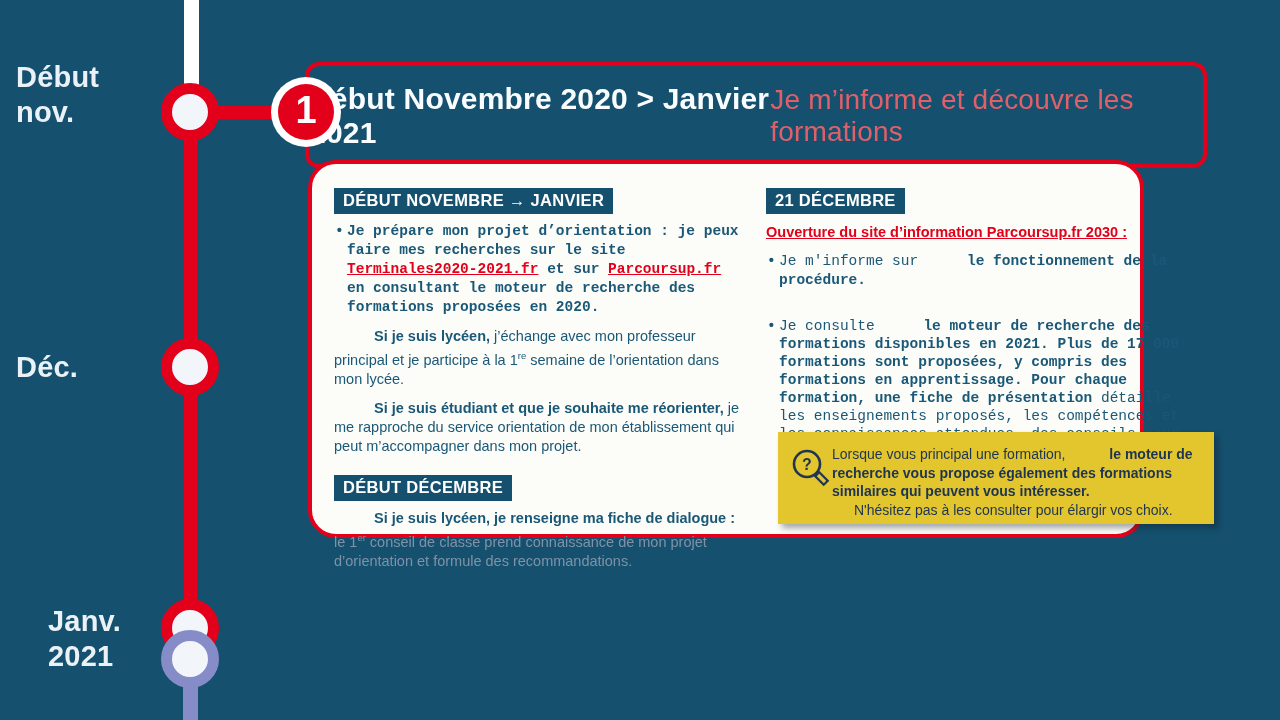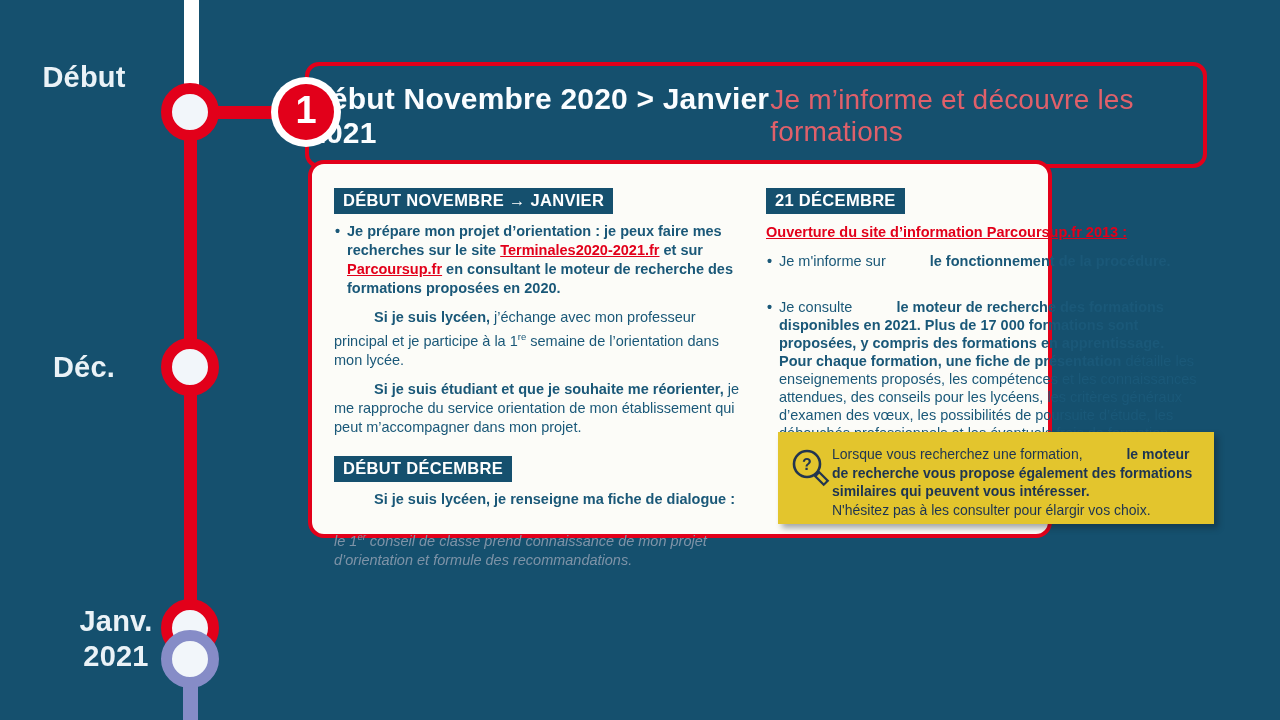--- a/index.html
+++ b/index.html
@@ -21,21 +21,21 @@
   .tl-node {
     position:absolute; width:58px; height:58px; border-radius:50%;
     border:11px solid #E2001A; background:#F2F6FA;
   }
   .tl-node.nov { left:161px; top:83px; }
   .tl-node.dec { left:161px; top:338px; }
   .tl-node.jan-red { left:161px; top:599px; }
   .tl-node.jan-purple { left:161px; top:630px; border-color:#868CC7; }
 
   .tl-label {
-    position:absolute; left:4px; width:160px; text-align:center;
+    position:absolute; left:16px; width:160px; text-align:left;
     color:#EAF2F7; font-weight:bold; font-size:29px; line-height:35px;
     letter-spacing:0.2px;
   }
   .tl-label.nov { top:60px; }
   .tl-label.dec { top:350px; }
   .tl-label.jan { top:604px;margin-left:32px; }
 
   
   .step-badge-outer {
     position:absolute; left:271px; top:77px; width:70px; height:70px;
@@ -54,78 +54,79 @@
     position:absolute; left:305px; top:62px; width:902px; height:106px;
     background:#15506E; border:4px solid #E2001A; border-radius:14px;
     display:flex; flex-direction:row; align-items:center; justify-content:center;
     gap:1px; z-index:1; padding-top:2px;
   }
   .header-title { color:#FAFDFF; font-weight:bold; font-size:30px; letter-spacing:0.2px; }
   .header-subtitle { color:#E0606A; font-weight:normal; font-size:28px; letter-spacing:0.2px; }
 
   
   .main-card {
-    position:absolute; left:308px; top:160px; width:744px; height:378px;
-    background:#FCFCF8; border:4px solid #E2001A; border-radius:16px;
+    position:absolute; left:308px; top:160px; width:836px; height:378px;
+    background:#FCFCF8; border:4px solid #E2001A; border-radius:28px;
     z-index:2;
   }
   .col { position:absolute; top:24px; color:#1A5878; font-size:14.5px; line-height:19px; }
   .col-left  { left:22px;  width:408px; }
   .col-right { left:454px; width:432px; }
 
   .section-badge {
     display:inline-block; background:#15506E; color:#FFFFFF;
     font-weight:bold; font-size:16.5px; letter-spacing:0.3px;
     padding:3px 9px 4px 9px;
   }
   .b { font-weight:bold;padding-left:40px; }
-  .bullet { position:relative; padding-left:13px; }
+  .bullet { position:relative; padding-left:13px;font-family:Liberation Mono, monospace; }
   .bullet::before { content:"\2022"; position:absolute; left:1px; top:0; color:#1A5878; font-weight:bold; }
   .site-link { color:#E2001A; font-weight:bold; text-decoration:underline; cursor:pointer; }
   .p-top { margin-top:10px; }
   .p-top-sm { margin-top:8px; }
   .badge-gap { margin-top:19px; }
-  .italic-note { color:#7E93A7; font-style:italic; margin-top:18px; }
+  .italic-note { color:#7E93A7; margin-top:0; }
   sup { font-size:9.5px; }
 
   .opening-heading {
     margin-top:9px; color:#E2001A; font-weight:bold; text-decoration:underline;
   }
   .col-right .long { line-height:18px; margin-top:27px; }
 
   
   .tip-box {
     position:absolute; left:778px; top:432px; width:436px; height:92px;
     background:#E3C52D; z-index:3;
     box-shadow:4px 4px 6px rgba(15,25,35,0.38);
   }
   .tip-icon { position:absolute; left:10px; top:16px; }
   .tip-text {
     position:absolute; left:54px; top:13px; width:372px;
     color:#1D3452; font-size:14px; line-height:18.5px;
   }
-  .tip-last { display:block; }
+  .tip-last { display:block;margin-left:22px; }
 </style>
 </head>
 <body>
 
 <div class="page">
 
   <div class="tl-line tl-white-line"></div>
   <div class="tl-line tl-red-vline"></div>
   <div class="tl-line tl-red-hline"></div>
   <div class="tl-line tl-purple-tail"></div>
 
   <div class="tl-node jan-red"></div>
   <div class="tl-node jan-purple"></div>
   <div class="tl-node nov"></div>
   <div class="tl-node dec"></div>
 
   <div class="tl-label nov">
     <div>Début</div>
+    <div>nov.</div>
   </div>
   <div class="tl-label dec">
     <div>Déc.</div>
   </div>
   <div class="tl-label jan">
     <div>Janv.</div>
     <div>2021</div>
   </div>
 
   <div class="step-badge-outer">
@@ -161,21 +162,21 @@
       <div class="b p-top-sm">Si je suis lycéen, je renseigne ma fiche de dialogue :</div>
 
       <div class="italic-note">
         <span>le 1</span><sup>er</sup><span> conseil de classe prend connaissance de mon projet d’orientation et formule des recommandations.</span>
       </div>
     </div>
 
     <div class="col col-right">
       <span class="section-badge">21 DÉCEMBRE</span>
 
-      <div class="opening-heading">Ouverture du site d’information Parcoursup.fr 2013 :</div>
+      <div class="opening-heading">Ouverture du site d’information Parcoursup.fr 2030 :</div>
 
       <div class="bullet p-top">
         <span>Je m'informe sur </span><span class="b">le fonctionnement de la procédure.</span>
       </div>
 
       <div class="bullet long">
         <span>Je consulte </span><span class="b">le moteur de recherche des formations disponibles en 2021. Plus de 17 000 formations sont proposées, y compris des formations en apprentissage. Pour chaque formation, une fiche de présentation</span><span> détaille les enseignements proposés, les compétences et les connaissances attendues, des conseils pour les lycéens, les critères généraux d’examen des vœux, les possibilités de poursuite d’étude, les débouchés professionnels et les éventuels frais de formation...</span>
       </div>
     </div>
   </div>
@@ -183,17 +184,17 @@
   <div class="tip-box">
     <span class="tip-icon">
       <svg width="48" height="48" viewBox="0 0 48 48">
         <circle cx="19" cy="16" r="13" fill="none" stroke="#22354F" stroke-width="2.6"></circle>
         <text x="19" y="21.5" text-anchor="middle" font-size="16" font-weight="bold" fill="#22354F" font-family="Liberation Sans, sans-serif">?</text>
         <line x1="28.5" y1="25.5" x2="38.5" y2="35.5" stroke="#22354F" stroke-width="8"></line>
         <line x1="30" y1="27" x2="37" y2="34" stroke="#E3C52D" stroke-width="3.4"></line>
       </svg>
     </span>
     <div class="tip-text">
-      <span>Lorsque vous recherchez une formation, </span><span class="b">le moteur de recherche vous propose également des formations similaires qui peuvent vous intéresser.</span><span class="tip-last">N'hésitez pas à les consulter pour élargir vos choix.</span>
+      <span>Lorsque vous principal une formation, </span><span class="b">le moteur de recherche vous propose également des formations similaires qui peuvent vous intéresser.</span><span class="tip-last">N'hésitez pas à les consulter pour élargir vos choix.</span>
     </div>
   </div>
 
 </div>
 
 </body></html>

